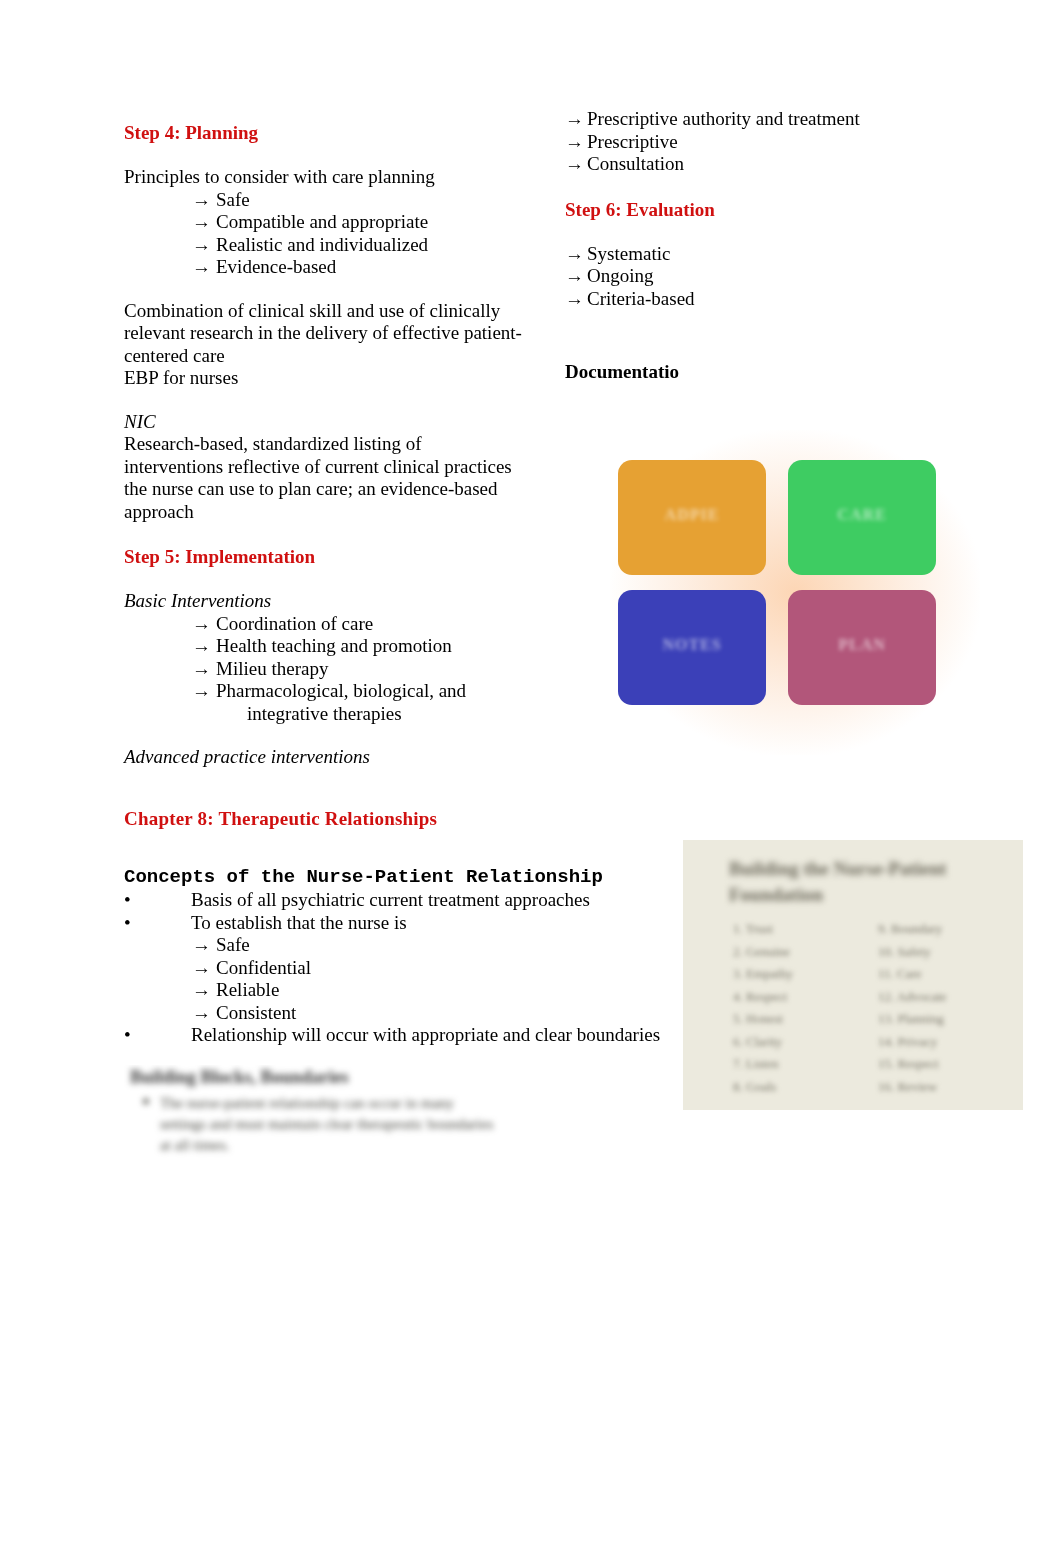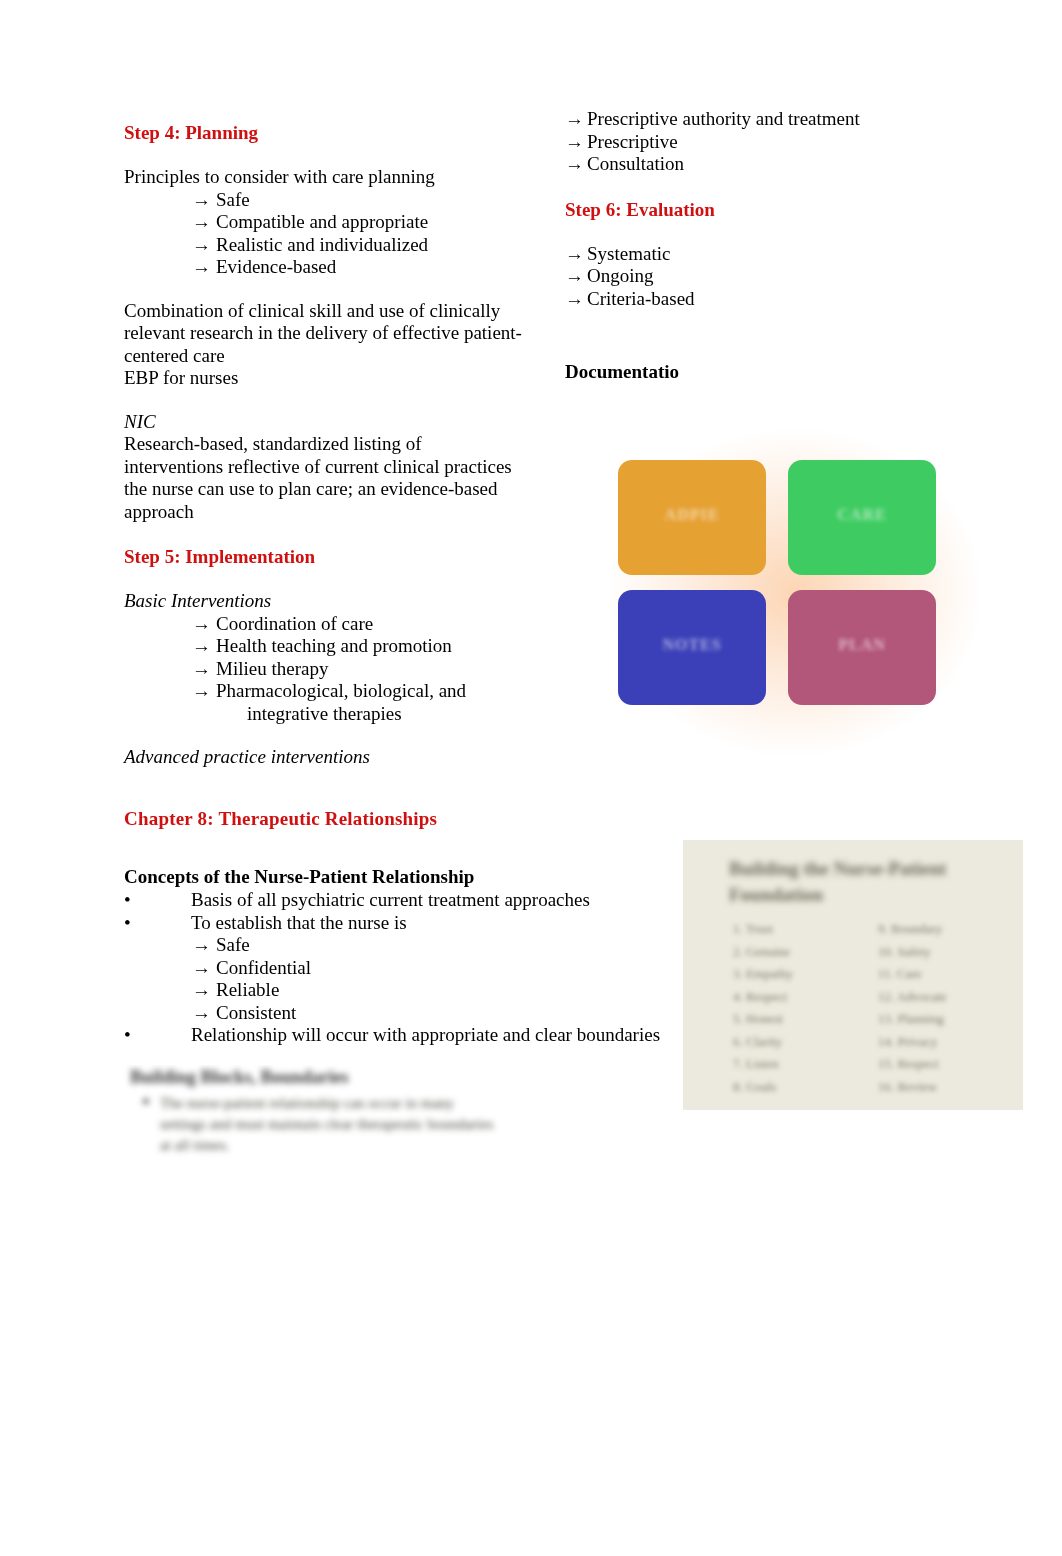--- a/index.html
+++ b/index.html
@@ -94,20 +94,21 @@
     font-size: 19px;
     font-weight: bold;
     color: #d01010;
     letter-spacing: 0.2px;
   }
   .section-bold {
     font-size: 19px;
     font-weight: bold;
     margin: 0;
     line-height: 24px;
+    font-family: Liberation Mono, monospace;
   }
   .bullet-row {
     font-size: 19px;
     line-height: 22.5px;
     position: relative;
     padding-left: 67px;
   }
   .bullet-row .bul {
     position: absolute;
     left: 0;

